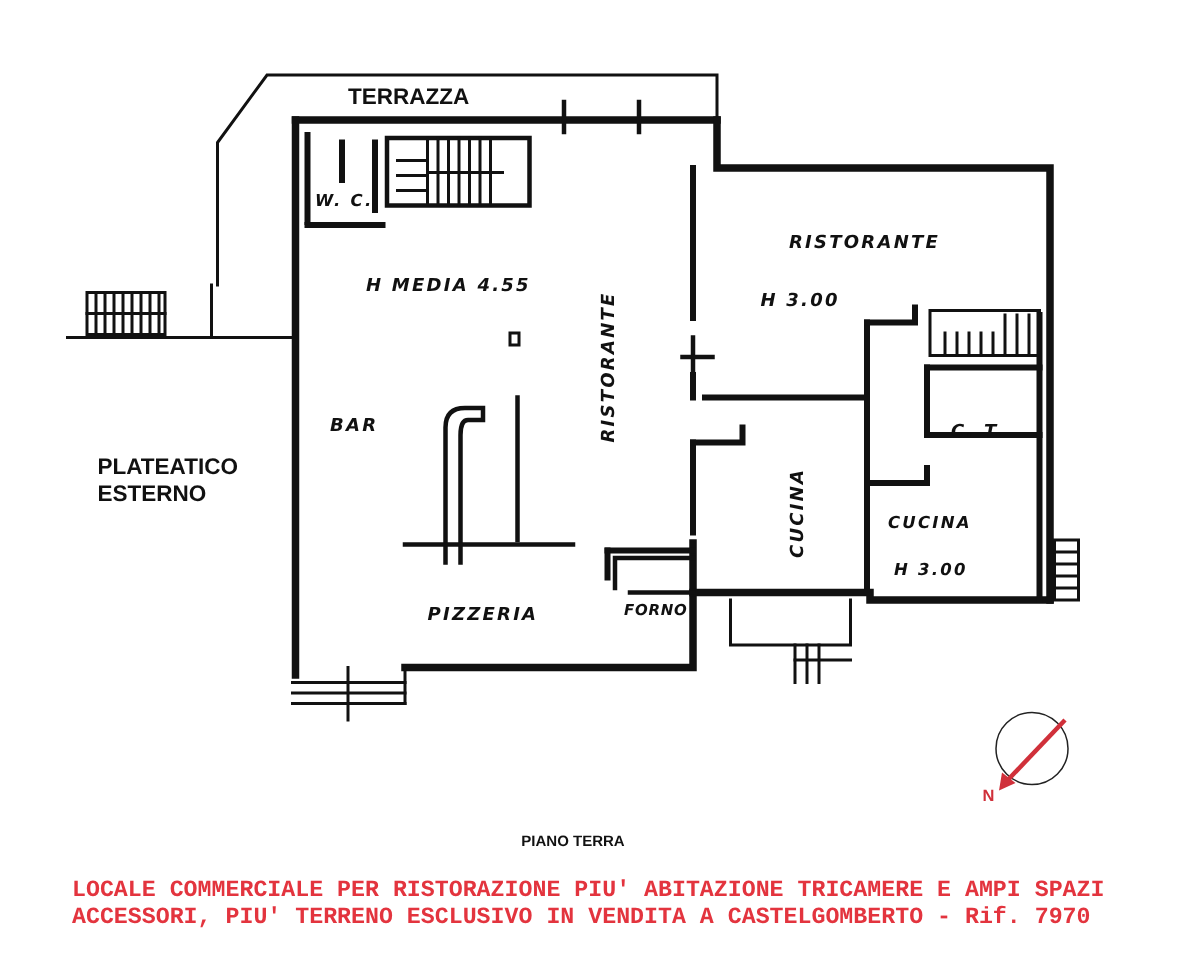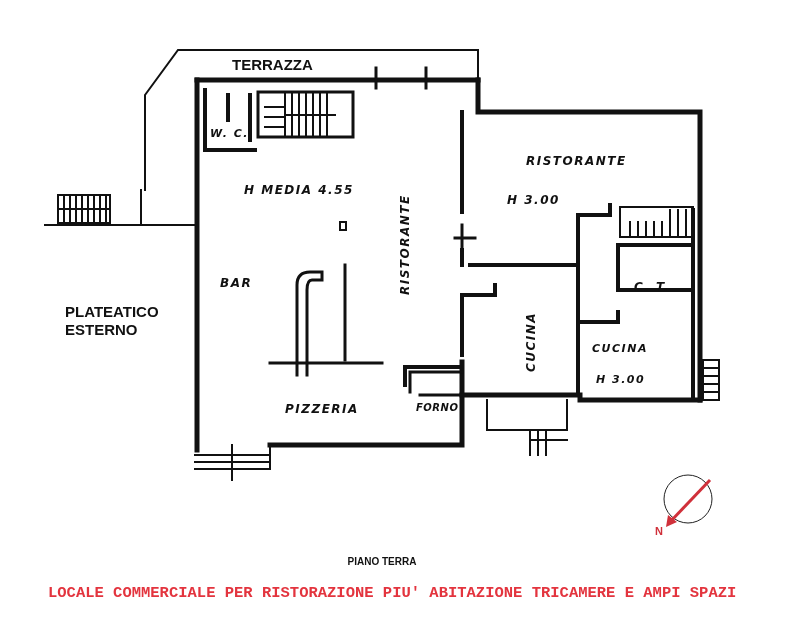--- a/index.html
+++ b/index.html
@@ -163,13 +163,14 @@
 <div class="room-label" style="left:596px; top:373px; font-size:11px;">H  3.00</div>
 <div class="room-label" style="left:416px; top:375px; font-size:10px; letter-spacing:0.5px;margin-top:27px;">FORNO</div>
 <div class="room-label" style="left:285px; top:402px;">PIZZERIA</div>
 
 <div class="compass-n">N</div>
 
 <div class="floor-title">PIANO TERRA</div>
 
 <div class="caption">
   <div>LOCALE COMMERCIALE PER RISTORAZIONE PIU' ABITAZIONE TRICAMERE E AMPI SPAZI</div>
+  <div>ACCESSORI, PIU' TERRENO ESCLUSIVO IN VENDITA A CASTELGOMBERTO - Rif. 7970</div>
 </div>
 
 </body></html>

